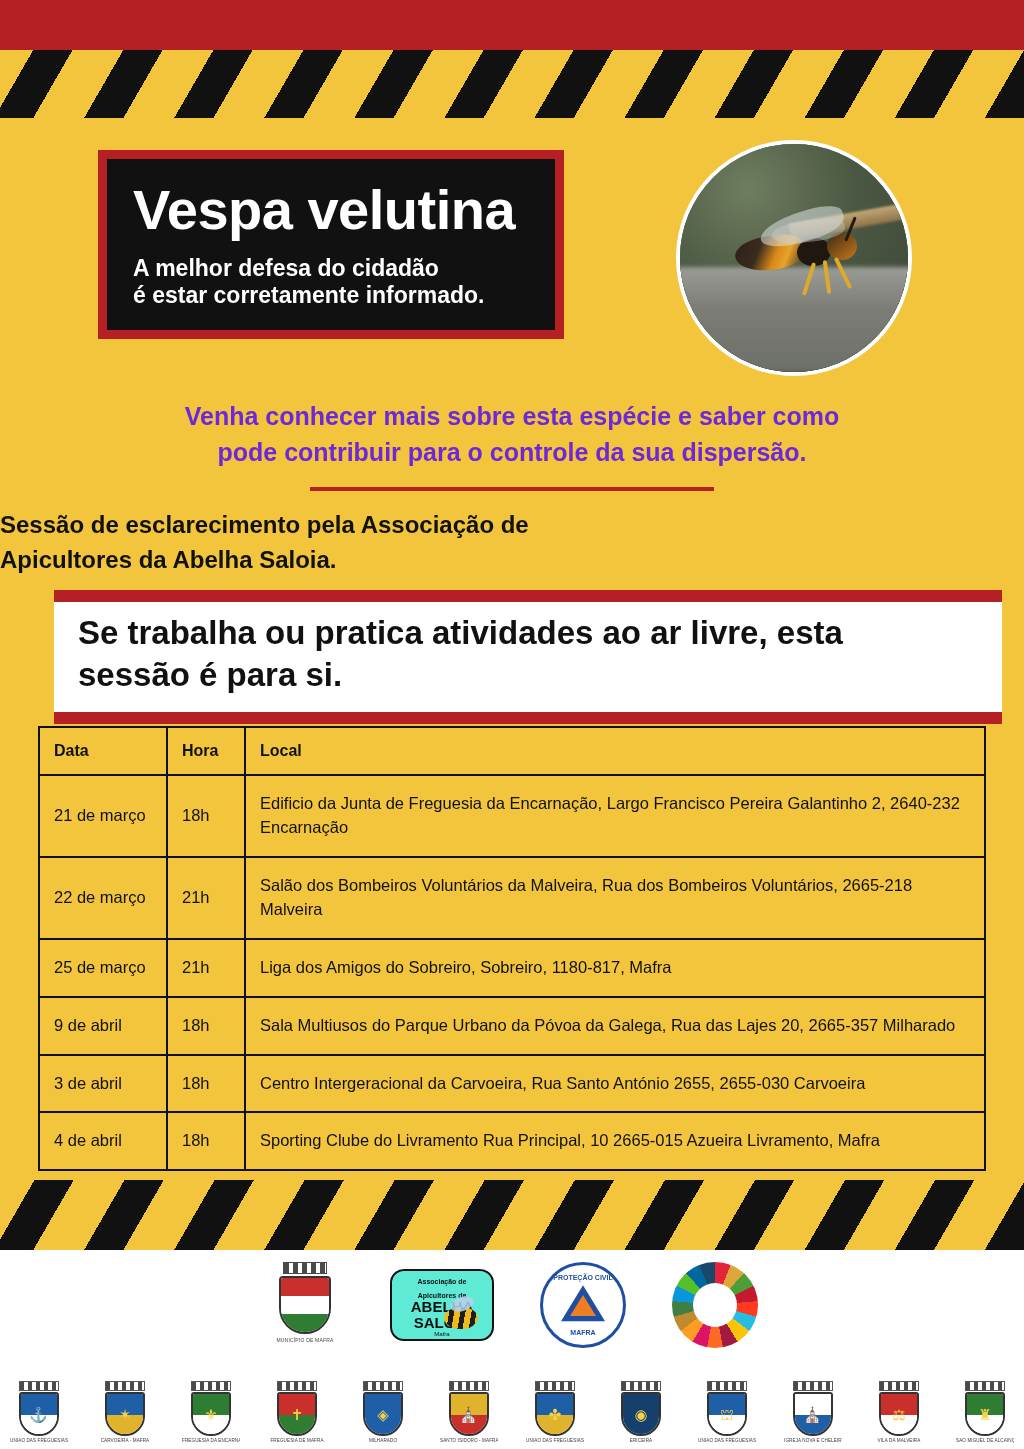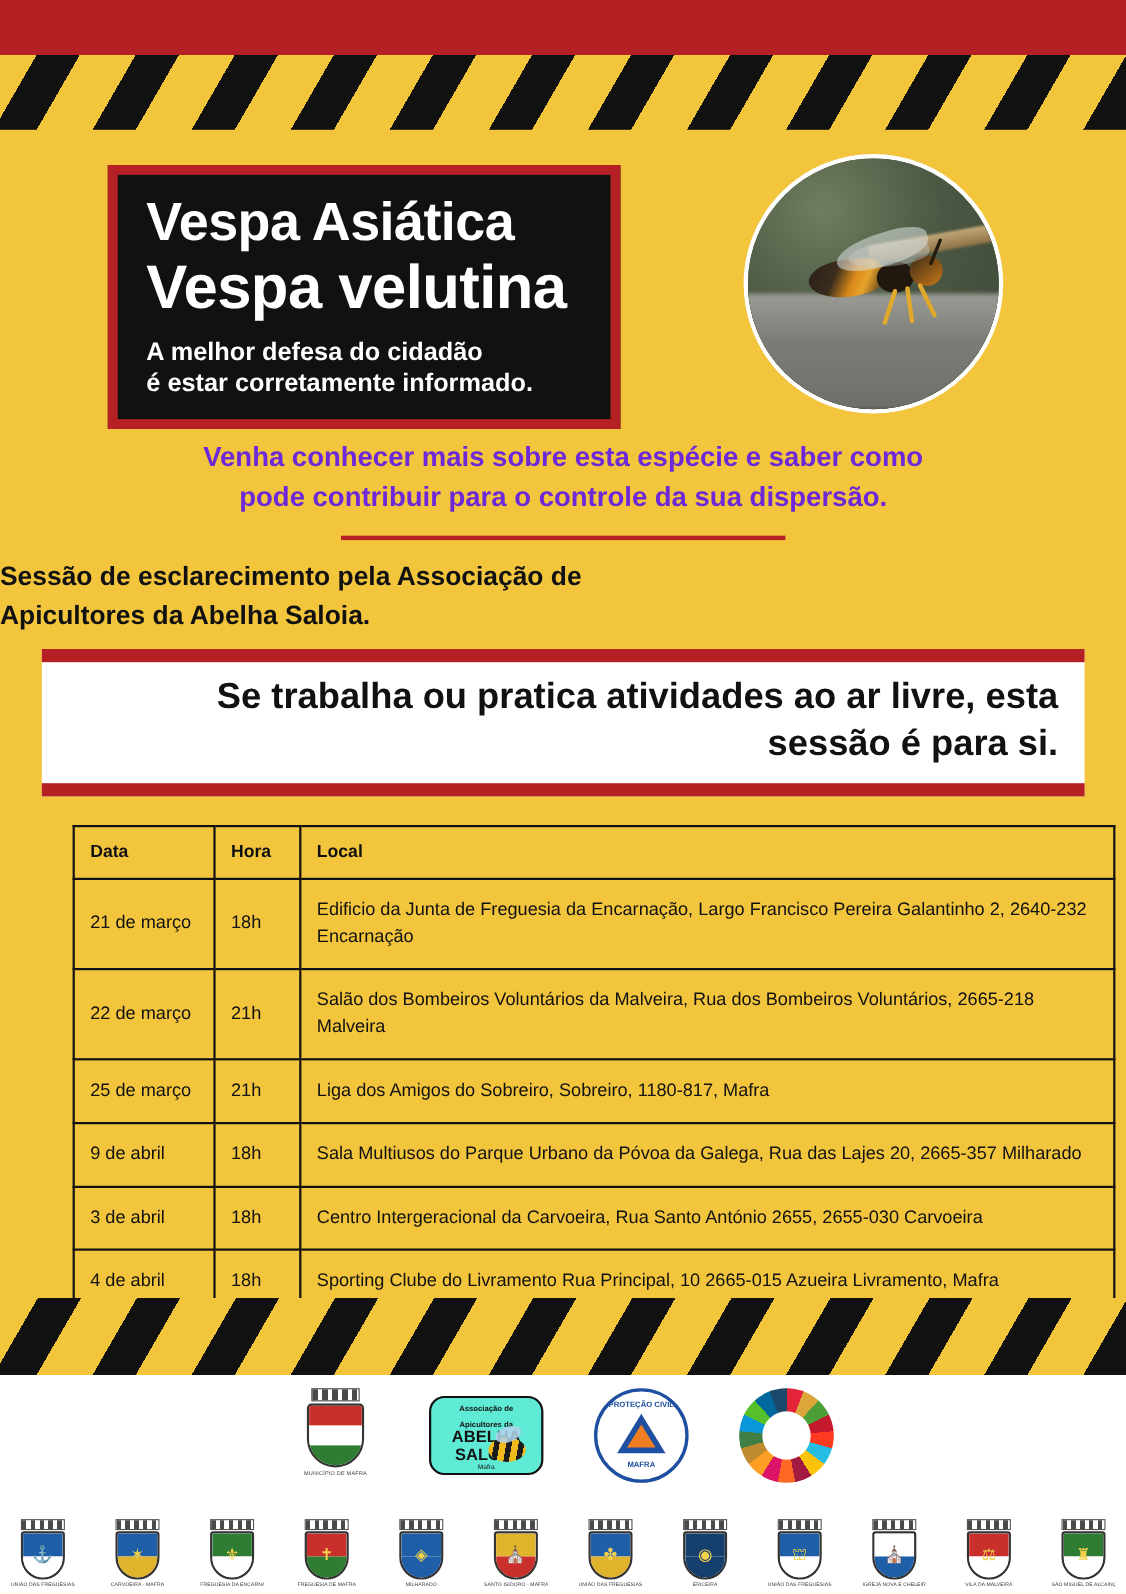--- a/index.html
+++ b/index.html
@@ -196,42 +196,41 @@
     color: #111111;
     font-size: 24px;
     font-weight: bold;
     line-height: 1.45;
   }
 
   
   .highlight {
     position: absolute;
     top: 590px;
-    left: 38px;
+    left: 54px;
     width: 948px;
     background: #ffffff;
     border-top: 12px solid #b52025;
     border-bottom: 12px solid #b52025;
     padding: 10px 24px 16px;
-    text-align: right;
+    text-align: left;
   }
   .highlight-text {
     font-size: 33px;
     font-weight: bold;
     color: #111111;
     line-height: 1.28;
   }
 
   
   .table-wrap {
     position: absolute;
-    top: 750px;
+    top: 726px;
     left: 38px;
     width: 948px;
-    margin-left: 28px;
   }
   table.schedule {
     width: 100%;
     border-collapse: collapse;
     background: #f2c53d;
   }
   table.schedule th,
   table.schedule td {
     border: 2px solid #111111;
     text-align: left;
@@ -438,21 +437,20 @@
 </style>
 </head>
 <body>
 
 <div class="poster">
 
   <div class="top-red"></div>
   <div class="hazard top"></div>
 
   <div class="title-box">
-    <div class="title-main">Vespa Asiática</div>
     <div class="title-sub">Vespa velutina</div>
     <div class="title-tag">
       <div>A melhor defesa do cidadão</div>
       <div>é estar corretamente informado.</div>
     </div>
   </div>
 
   <div class="photo">
     <div class="bg-blur"></div>
     <div class="ground"></div>

